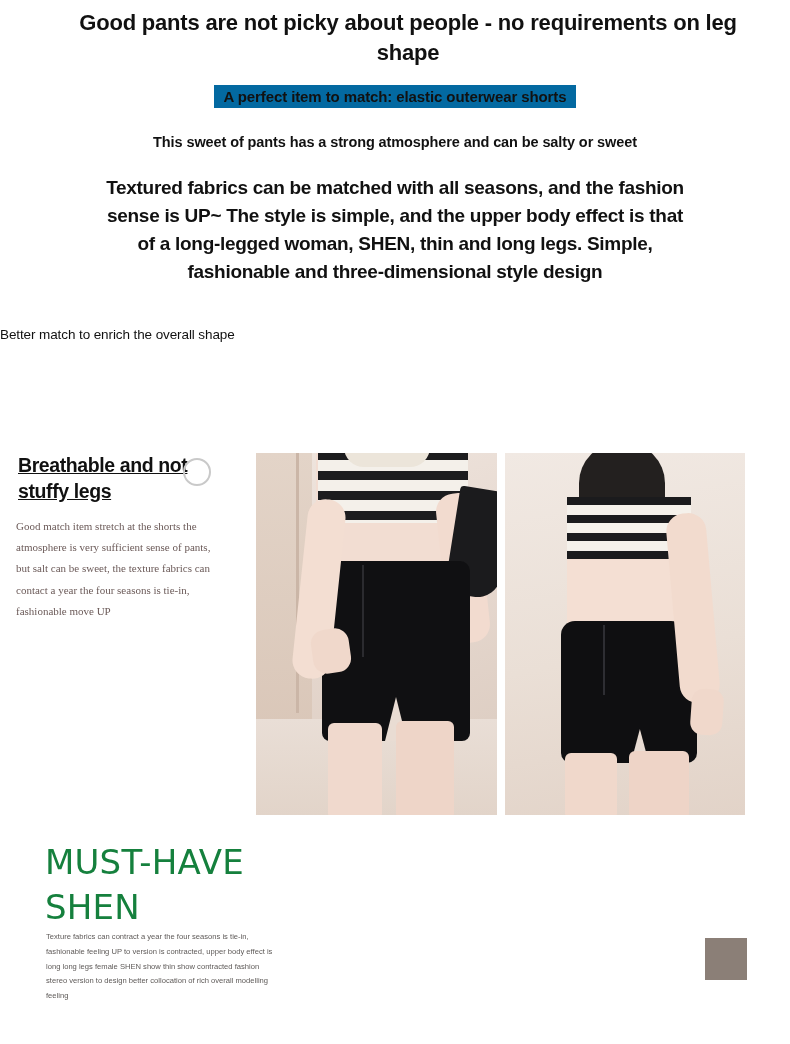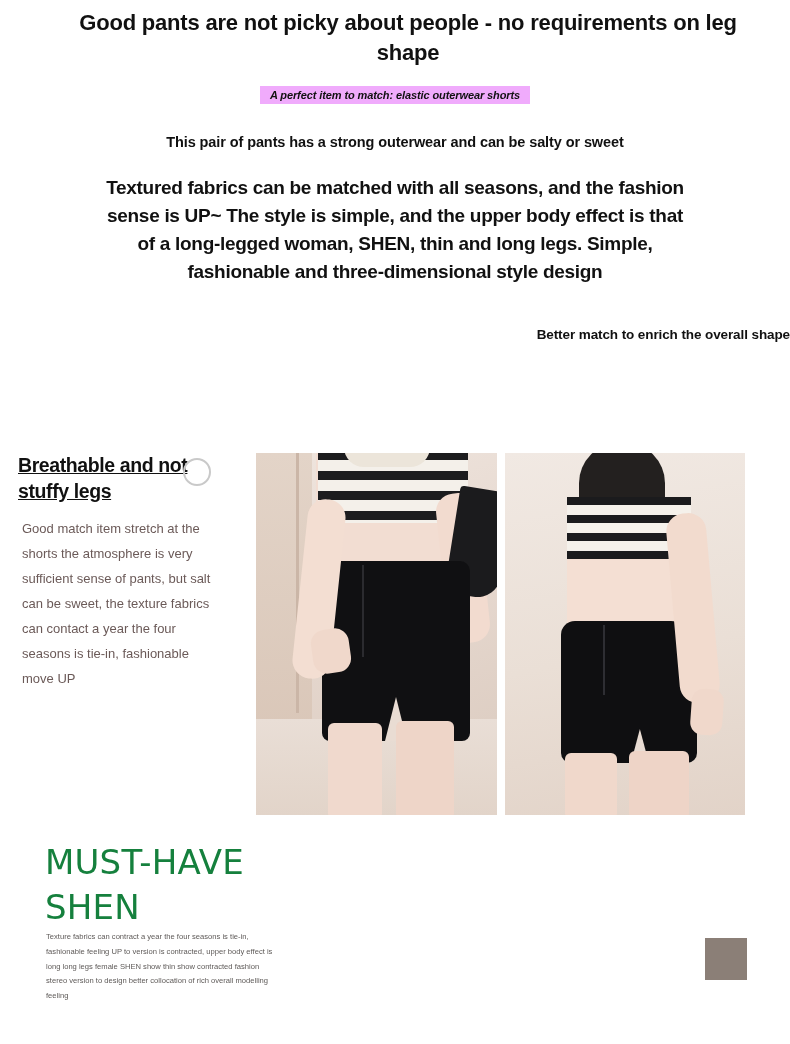--- a/index.html
+++ b/index.html
@@ -40,26 +40,25 @@
 
   .subline-badge {
     position: absolute;
     top: 85px;
     left: 0;
     width: 790px;
     text-align: center;
   }
   .subline-badge span {
     display: inline-block;
-    background: #f0abfc;
-    font-size: 11px;
+    background: #0369a1;
+    font-size: 15px;
     font-weight: bold;
     padding: 3px 10px;
     letter-spacing: -0.1px;
-    font-style: italic;
   }
 
   .tagline {
     position: absolute;
     top: 134px;
     left: 0;
     width: 790px;
     text-align: center;
     font-size: 14.5px;
     font-weight: bold;
@@ -78,46 +77,47 @@
     letter-spacing: -0.3px;
     padding: 0 105px;
     box-sizing: border-box;
   }
 
   .bottomline {
     position: absolute;
     top: 327px;
     left: 0;
     width: 790px;
-    text-align: right;
+    text-align: left;
     font-size: 13.5px;
-    font-weight: bold;
+    font-weight: normal;
     letter-spacing: -0.1px;
   }
 
   
   .left-title {
     position: absolute;
     left: 18px;
     top: 453px;
     width: 220px;
     font-size: 19.5px;
     font-weight: bold;
     line-height: 1.32;
     letter-spacing: -0.4px;
     text-decoration: underline;
   }
   .left-sub {
     position: absolute;
-    left: 22px;
+    left: 16px;
     top: 516px;
     width: 200px;
-    font-size: 13px;
+    font-size: 11px;
     line-height: 1.93;
     color: #6b5a58;
+    font-family: Liberation Serif, serif;
   }
   .circle-deco {
     position: absolute;
     left: 183px;
     top: 458px;
     width: 24px;
     height: 24px;
     border: 2px solid #c9c9c9;
     border-radius: 50%;
     background: transparent;
@@ -301,21 +301,21 @@
 <body>
 
 <div class="page">
 
   <div class="headline">Good pants are not picky about people - no requirements on leg shape</div>
 
   <div class="subline-badge">
     <span>A perfect item to match: elastic outerwear shorts</span>
   </div>
 
-  <div class="tagline">This pair of pants has a strong outerwear and can be salty or sweet</div>
+  <div class="tagline">This sweet of pants has a strong atmosphere and can be salty or sweet</div>
 
   <div class="bigdesc">Textured fabrics can be matched with all seasons, and the fashion sense is UP~ The style is simple, and the upper body effect is that of a long-legged woman, SHEN, thin and long legs. Simple, fashionable and three-dimensional style design</div>
 
   <div class="bottomline">Better match to enrich the overall shape</div>
 
   <div class="left-title">Breathable and not stuffy legs</div>
   <div class="circle-deco"></div>
   <div class="left-sub">Good match item stretch at the shorts the atmosphere is very sufficient sense of pants, but salt can be sweet, the texture fabrics can contact a year the four seasons is tie-in, fashionable move UP</div>
 
   <div class="photo photo-left">

